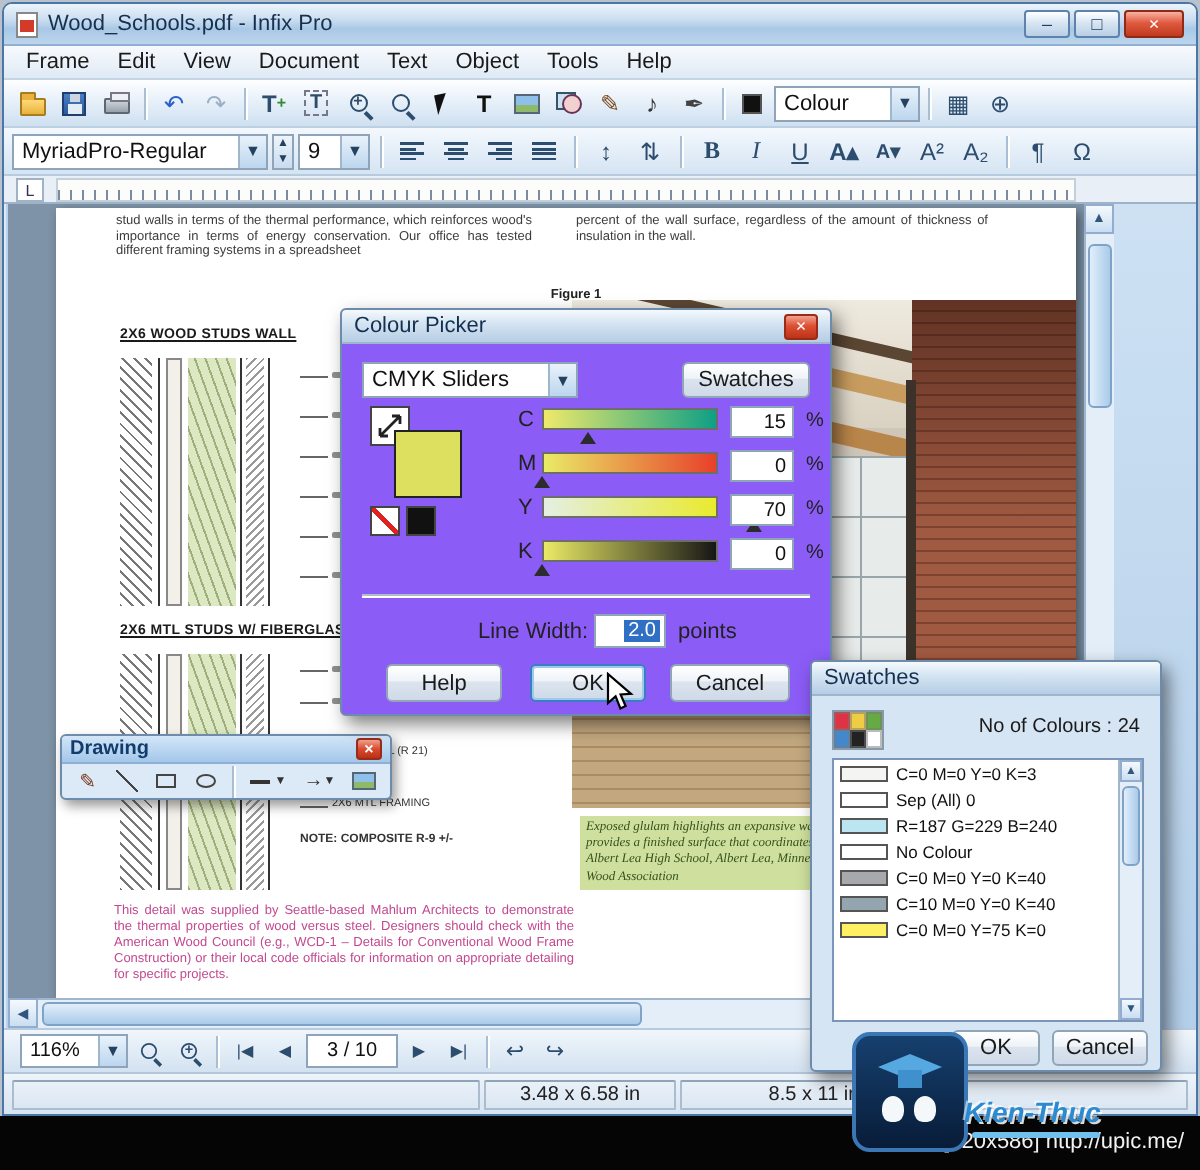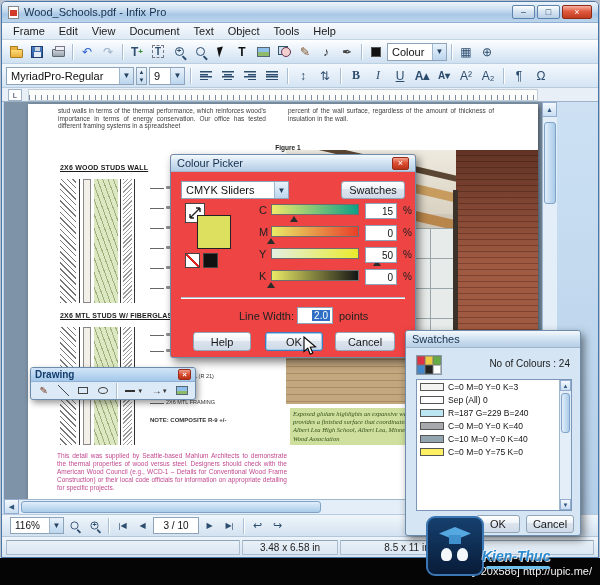--- a/index.html
+++ b/index.html
@@ -75,21 +75,21 @@
 .dlabel{position:absolute;font-size:5.5px;color:#333;white-space:nowrap}
 
 
 .vscroll{position:absolute;left:538px;top:0;width:15px;height:397px;background:#e4eef8;border-left:1px solid #9fb6cc}
 .hscroll{position:absolute;left:0;top:397px;width:538px;height:15px;background:#e4eef8;border-top:1px solid #9fb6cc}
 .scorner{position:absolute;left:538px;top:397px;width:15px;height:15px;background:#d7e5f2}
 .sbtn{position:absolute;width:15px;height:15px;background:linear-gradient(#f4f9fd,#c9def2);border:1px solid #93accf;font-size:7px;color:#33567c;display:flex;align-items:center;justify-content:center}
 .thumb{position:absolute;border:1px solid #7fa3c8;border-radius:3px;background:linear-gradient(90deg,#e2eefa,#a9cbe9)}
 
 
-.dialog{position:absolute;background:#ef4444;border:1px solid #6d8cab;border-radius:3px;box-shadow:3px 4px 9px rgba(0,0,0,.5)}
+.dialog{position:absolute;background:#8b5cf6;border:1px solid #6d8cab;border-radius:3px;box-shadow:3px 4px 9px rgba(0,0,0,.5)}
 .dtitle{position:absolute;left:0;top:0;right:0;height:17px;display:flex;align-items:center;padding:0 6px;font-size:11px;color:#15304e;background:linear-gradient(#f4f9fd,#d3e3f2 45%,#b6cde4);border-bottom:1px solid #9db6ce;border-radius:2px 2px 0 0}
 .dclose{margin-left:auto;width:17px;height:13px;border:1px solid #9a2b18;border-radius:2px;background:linear-gradient(#f2a18e,#dd5034 45%,#bb3318);color:#fff;font-size:9px;line-height:11px;text-align:center}
 .vbtn{position:absolute;display:flex;align-items:center;justify-content:center;border:1px solid #90a5b8;border-radius:3px;background:linear-gradient(#fff,#eef3f8 45%,#dce4ee 46%,#cfdae8);font-size:11px;color:#1a1a1a}
 .vbtn.def{border-color:#3a80c0;box-shadow:inset 0 0 0 1px #9cc9ec}
 .chrow{position:absolute;left:88px;width:152px;height:18px}
 .chlabel{position:absolute;left:0;top:1px;font-size:11px;color:#222}
 .chbar{position:absolute;left:12px;top:1px;width:88px;height:11px;border:1px solid #6d6d6d}
 .chbar.c{background:linear-gradient(90deg,#efe96a,#0f9f86)}
 .chbar.m{background:linear-gradient(90deg,#e9eb66,#e8402a)}
 .chbar.y{background:linear-gradient(90deg,#e4efe3,#e9ea2d)}
@@ -203,21 +203,21 @@
     <span class="tbi">
         <span class="g-shapes"></span>
       </span>
     <span class="tbi" style="color:#7a4a1e">✎</span>
     <span class="tbi" style="color:#333">♪</span>
     <span class="tbi" style="color:#444">✒</span>
     <span class="tsep"></span>
     <span class="tbi">
         <span class="g-swatch"></span>
       </span>
-    <span class="combo" style="width:60px">
+    <span class="combo" style="width:73px">
       <span class="cval">Colour</span>
       <span class="carrow">▼</span>
     </span>
     <span class="tsep"></span>
     <span class="tbi">▦</span>
     <span class="tbi">⊕</span>
   </div>
 
   <div class="toolbar2">
     <span class="combo" style="width:128px">
@@ -438,21 +438,21 @@
     <span class="chlabel">M</span>
     <span class="chbar m"></span>
     <span class="chmark" style="left:calc(12px + 0% - 4px)"></span>
     <span class="chval">0</span>
     <span class="chpct">%</span>
   </div>
   <div class="chrow" style="top:92px">
     <span class="chlabel">Y</span>
     <span class="chbar y"></span>
     <span class="chmark" style="left:calc(12px + 70% - 4px)"></span>
-    <span class="chval">50</span>
+    <span class="chval">70</span>
     <span class="chpct">%</span>
   </div>
   <div class="chrow" style="top:114px">
     <span class="chlabel">K</span>
     <span class="chbar k"></span>
     <span class="chmark" style="left:calc(12px + 0% - 4px)"></span>
     <span class="chval">0</span>
     <span class="chpct">%</span>
   </div>
 
@@ -490,20 +490,24 @@
       </div>
     <div class="swrow">
         <span class="swchip" style="background-color: rgb(255, 255, 255);"></span>
         <span>Sep (All) 0</span>
       </div>
     <div class="swrow">
         <span class="swchip" style="background-color: rgb(187, 229, 240);"></span>
         <span>R=187 G=229 B=240</span>
       </div>
     <div class="swrow">
+        <span class="swchip" style="background-color: rgb(255, 255, 255);"></span>
+        <span>No Colour</span>
+      </div>
+    <div class="swrow">
         <span class="swchip" style="background-color: rgb(167, 169, 172);"></span>
         <span>C=0 M=0 Y=0 K=40</span>
       </div>
     <div class="swrow">
         <span class="swchip" style="background-color: rgb(147, 166, 176);"></span>
         <span>C=10 M=0 Y=0 K=40</span>
       </div>
     <div class="swrow">
         <span class="swchip" style="background-color: rgb(255, 239, 99);"></span>
         <span>C=0 M=0 Y=75 K=0</span>

